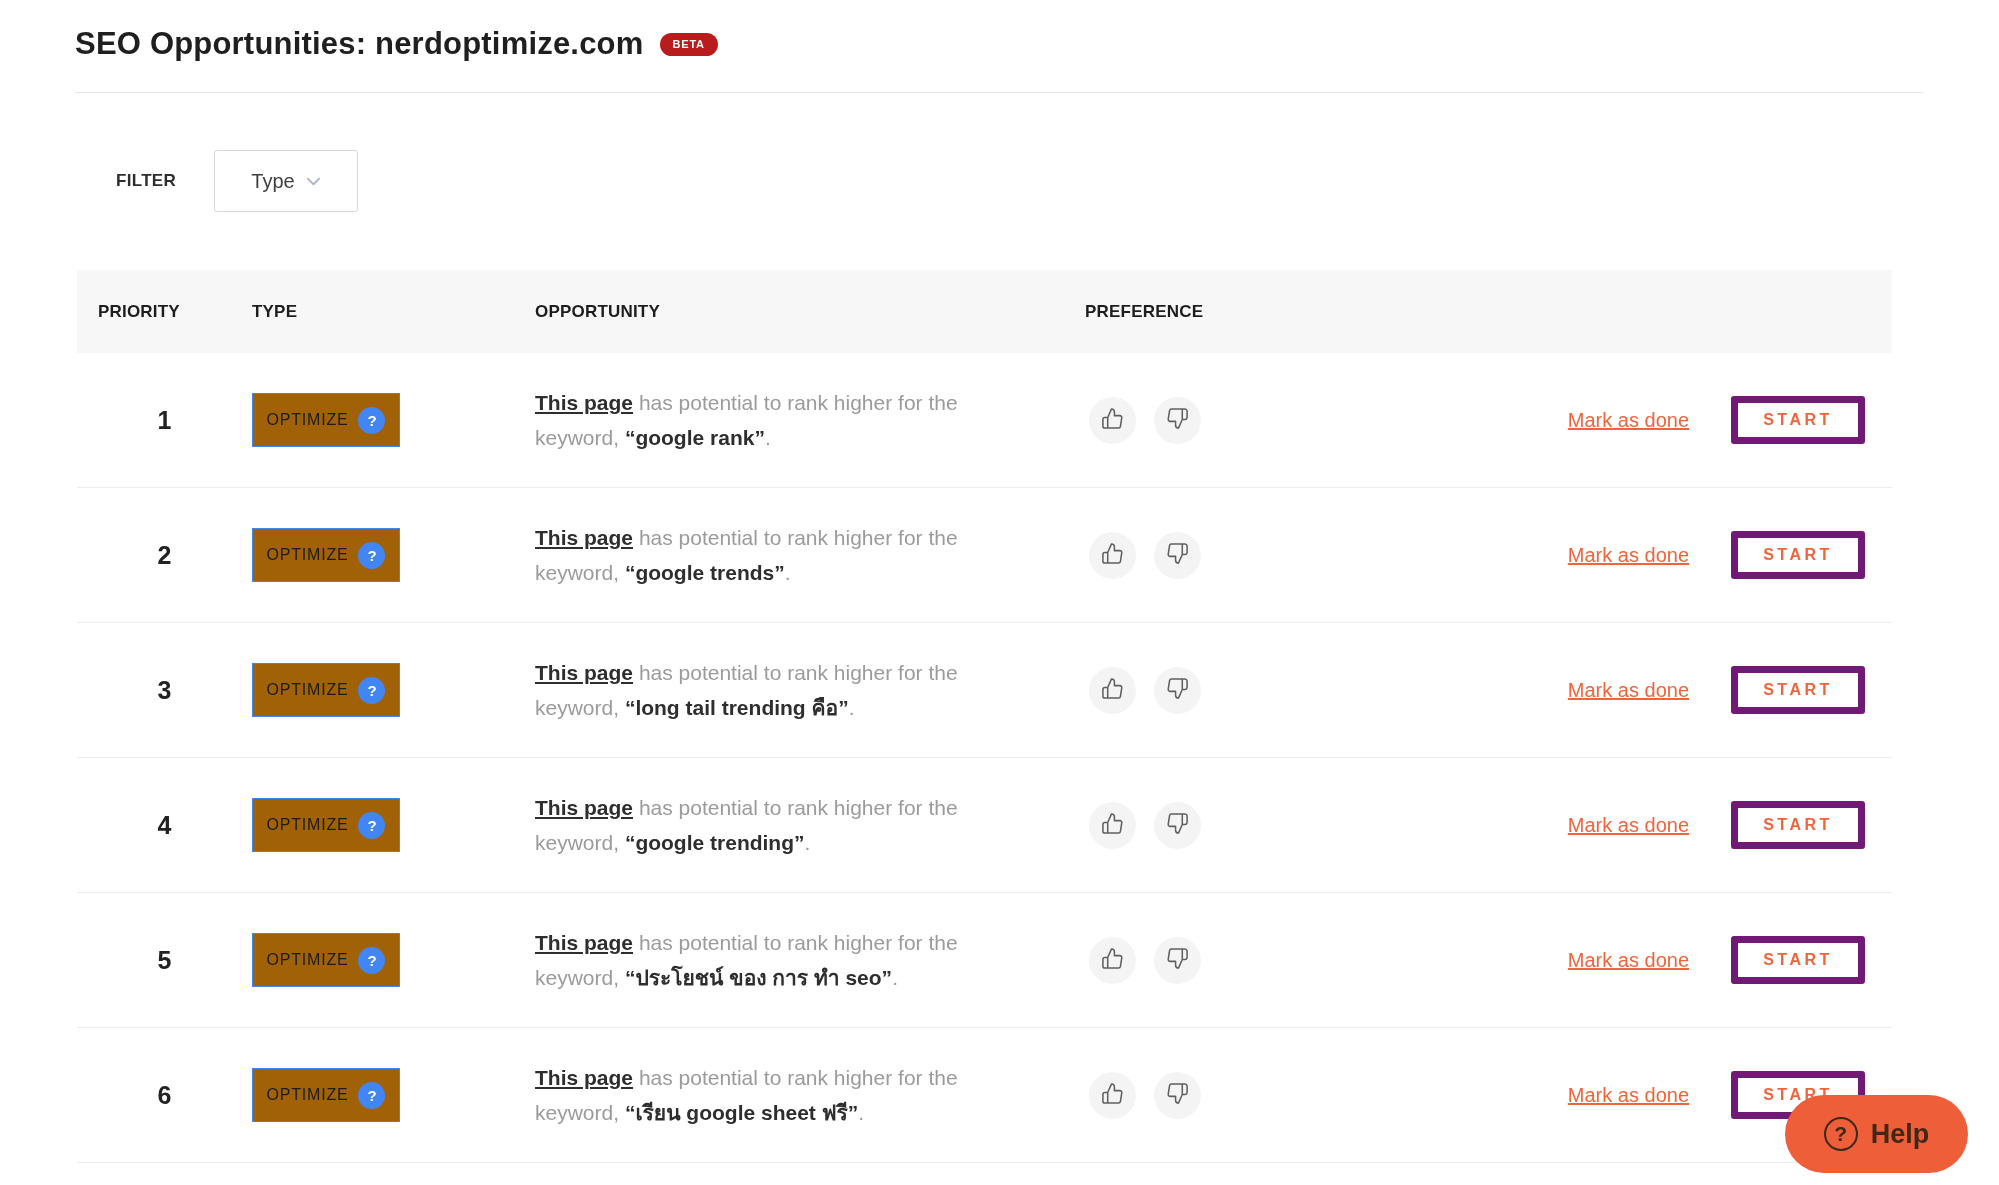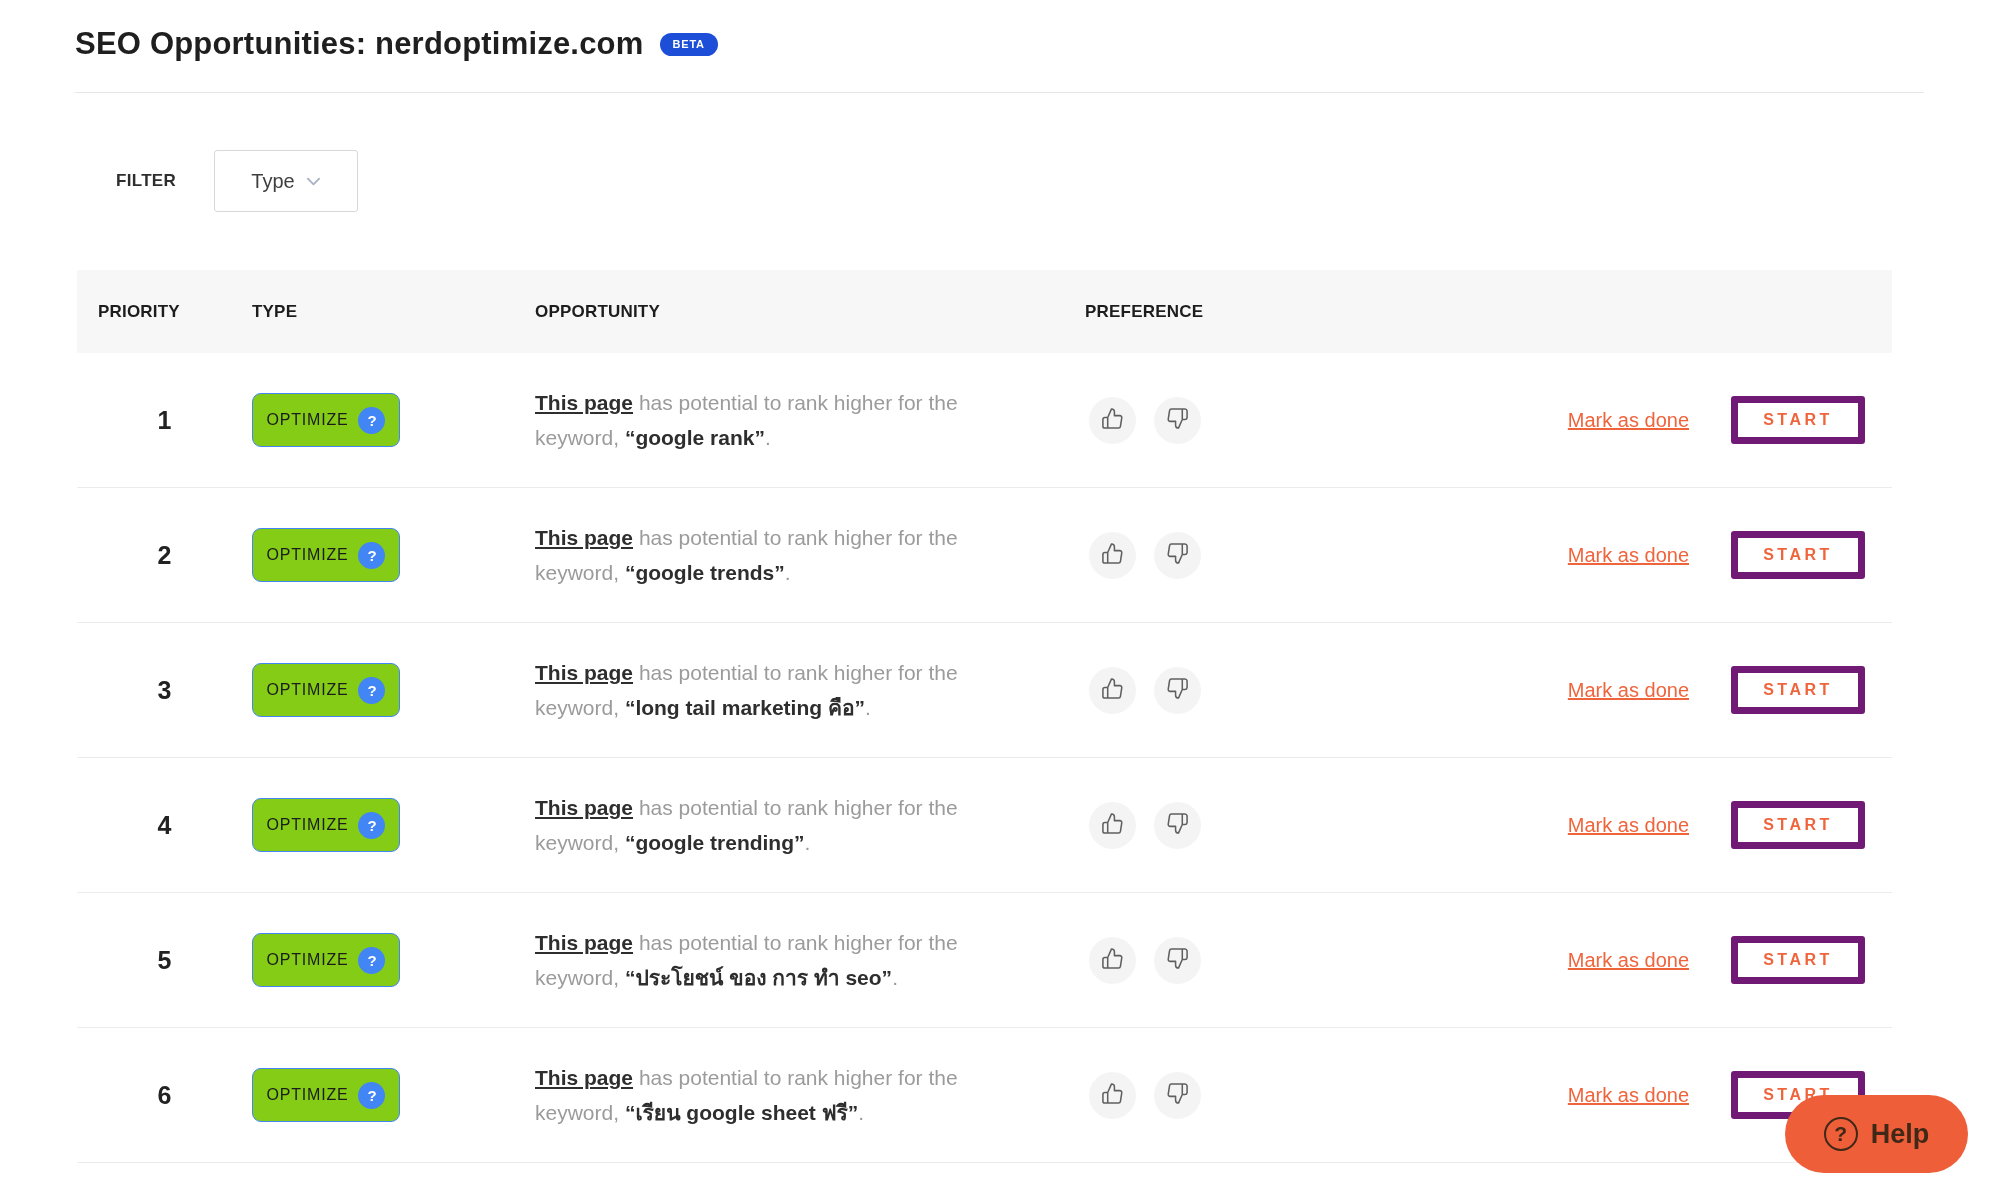--- a/index.html
+++ b/index.html
@@ -4,21 +4,21 @@
 <style>
   * { margin: 0; padding: 0; box-sizing: border-box; }
   html, body { width: 1999px; height: 1185px; background: #ffffff; overflow: hidden;
     font-family: "Liberation Sans", "DejaVu Sans", sans-serif; }
   .page { padding: 0 75px; position: relative; width: 1999px; height: 1185px; }
 
   
   .title-row { display: flex; align-items: center; padding-top: 26px; }
   .page-title { font-size: 31px; color: #1f1f1f; letter-spacing: 0.2px; }
   .page-title .bold { font-weight: 700; }
-  .beta-badge { margin-left: 16px; background: #1d4ed8; color: #ffffff;
+  .beta-badge { margin-left: 16px; background: #b91c1c; color: #ffffff;
     font-size: 11px; font-weight: 700; letter-spacing: 0.8px;
     padding: 6px 13px; border-radius: 13px; line-height: 1; }
   .title-rule { border: none; border-top: 1px solid #e7e7e7; margin-top: 30px; }
 
   
   .filter-row { display: flex; align-items: center; margin-top: 57px; gap: 38px; margin-left: 41px; }
   .filter-label { font-size: 17px; font-weight: 700; color: #2e2e2e; letter-spacing: 0.3px; }
   .type-dropdown { width: 144px; height: 62px; border: 1px solid #d8d8d8; border-radius: 3px;
     background: #ffffff; display: flex; align-items: center; justify-content: center;
     gap: 11px; cursor: pointer; }
@@ -28,22 +28,22 @@
   
   .opps-table { width: 1815px; margin-left: 2px; margin-top: 58px; }
   .grid-cols { display: grid; grid-template-columns: 175px 283px 550px 350px 1fr; }
   .table-header { background: #f7f7f7; height: 83px; align-items: center; }
   .th { font-size: 17px; font-weight: 700; color: #1d1d1d; letter-spacing: 0.2px; }
   .th-priority { padding-left: 21px; }
 
   .table-row { height: 135px; align-items: center; border-bottom: 1px solid #ececec; }
   .cell-priority { text-align: center; font-size: 25px; font-weight: 700; color: #222222; }
 
-  .optimize-btn { width: 148px; height: 54px; background: #84cc16; border: 1px solid #4285f4;
-    border-radius: 9px; display: flex; align-items: center; justify-content: center;
+  .optimize-btn { width: 148px; height: 54px; background: #a16207; border: 1px solid #4285f4;
+    border-radius: 0; display: flex; align-items: center; justify-content: center;
     gap: 10px; cursor: pointer; }
   .optimize-btn .opt-label { font-size: 16px; color: #1c1c1c; letter-spacing: 0.8px; }
   .q-circle { width: 27px; height: 27px; border-radius: 50%; background: #4285f4;
     color: #ffffff; font-size: 15px; font-weight: 700; display: flex;
     align-items: center; justify-content: center; }
 
   .opp-text { font-size: 21px; line-height: 35px; color: #9b9b9b; max-width: 500px; }
   .opp-link { color: #2e2e2e; font-weight: 700; text-decoration: underline; cursor: pointer; }
   .opp-keyword { color: #2e2e2e; font-weight: 700; }
 
@@ -179,21 +179,21 @@
       <div>
         <div class="optimize-btn">
           <span class="opt-label">OPTIMIZE</span>
           <span class="q-circle">?</span>
         </div>
       </div>
       <div class="opp-text">
         <span class="opp-link">This page</span>
         <span>has potential to rank higher for the</span><br>
         <span>keyword,</span>
-        <span class="opp-keyword">“long tail marketing คือ”</span><span>.</span>
+        <span class="opp-keyword">“long tail trending คือ”</span><span>.</span>
       </div>
       <div class="pref-cell">
         <button class="thumb-btn">
           <span>
             <svg viewBox="0 0 24 24" width="23" height="23" style="stroke:#5f5f5f;fill:none;stroke-width:1.6;stroke-linecap:round;stroke-linejoin:round">
               <path d="M14 9V5a3 3 0 0 0-3-3l-4 9v11h11.28a2 2 0 0 0 2-1.7l1.38-9a2 2 0 0 0-2-2.3zM7 22H4a2 2 0 0 1-2-2v-7a2 2 0 0 1 2-2h3"></path>
             </svg>
           </span>
         </button>
         <button class="thumb-btn">

